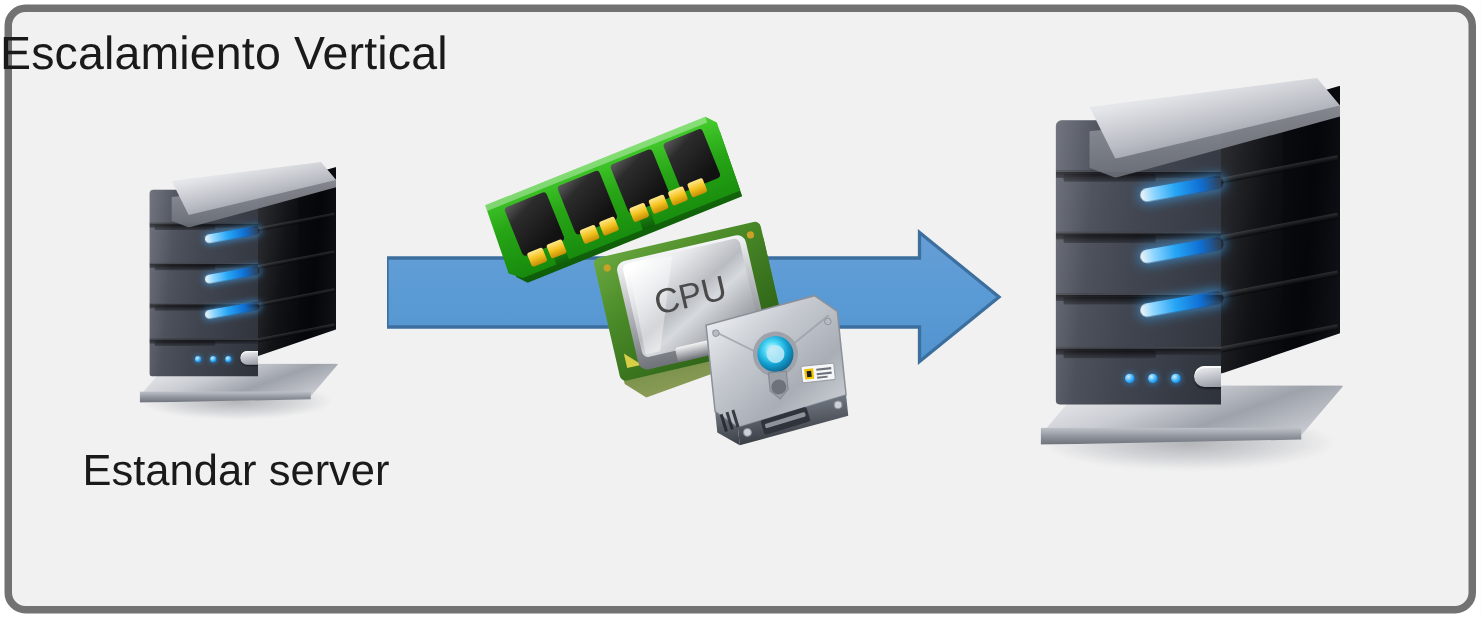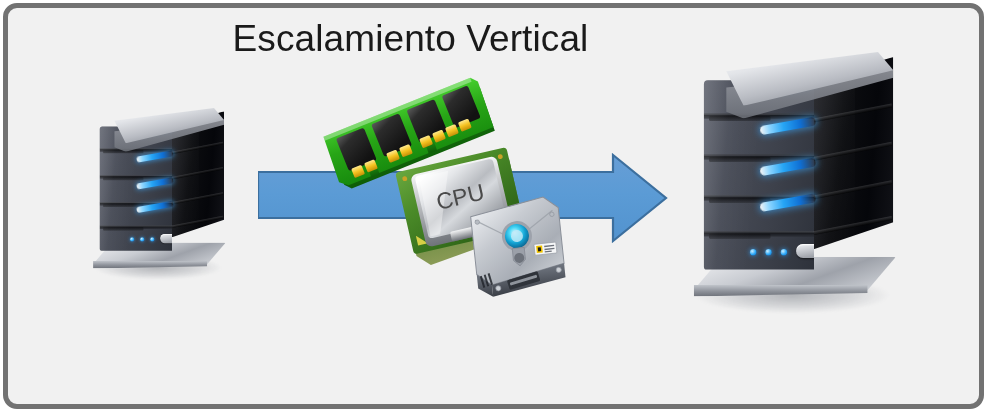--- a/index.html
+++ b/index.html
@@ -33,22 +33,21 @@
     border-radius: 14px;
     background: #f1f1f1;
   }
 
   
   .title {
     position: absolute;
     left: 0;
     top: 18px;
     width: 821px;
-    text-align: center;
-    font-size: 37px;
+    font-size: 31px;
     color: #1a1a1a;
     letter-spacing: .1px;
     white-space: nowrap;
   }
 
   
   .caption {
     position: absolute;
     font-size: 29px;
     color: #1a1a1a;
@@ -545,14 +544,15 @@
         <rect x="16" y="74" width="2" height="12" transform="rotate(-11 17 80)"></rect>
       </g>
 
       <circle cx="86" cy="78" r="2.6" fill="#cdd1d6" stroke="#8b9099" stroke-width=".7"></circle>
       <circle cx="24" cy="90" r="2.6" fill="#cdd1d6" stroke="#8b9099" stroke-width=".7"></circle>
       <circle cx="10" cy="22" r="2.2" fill="#b7bcc3" stroke="#8b9099" stroke-width=".6"></circle>
       <circle cx="85" cy="22" r="2.2" fill="#b7bcc3" stroke="#8b9099" stroke-width=".6"></circle>
     </svg>
   </div>
 
+  <div class="caption left">Estandar server</div>
 
 </div>
 
 </body></html>

